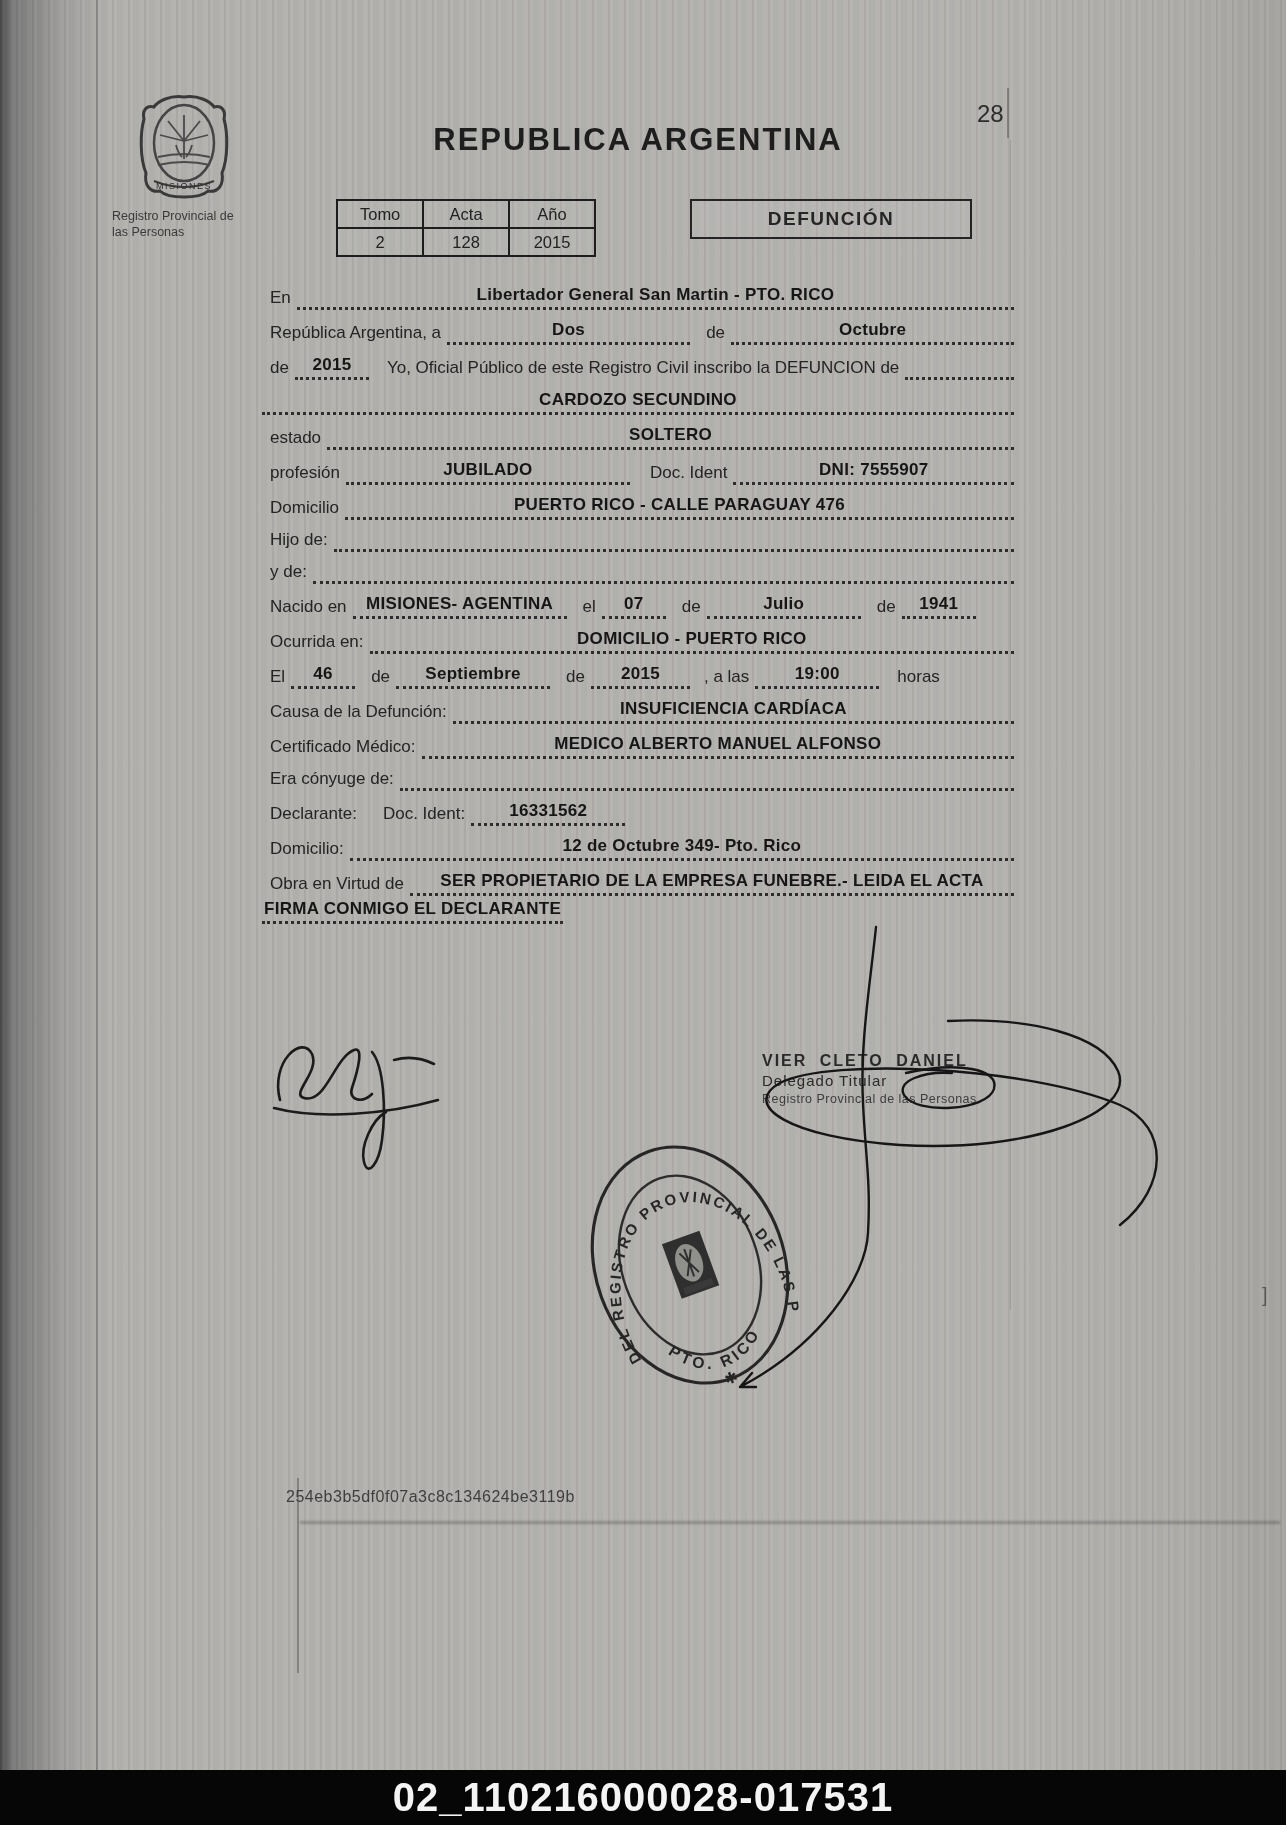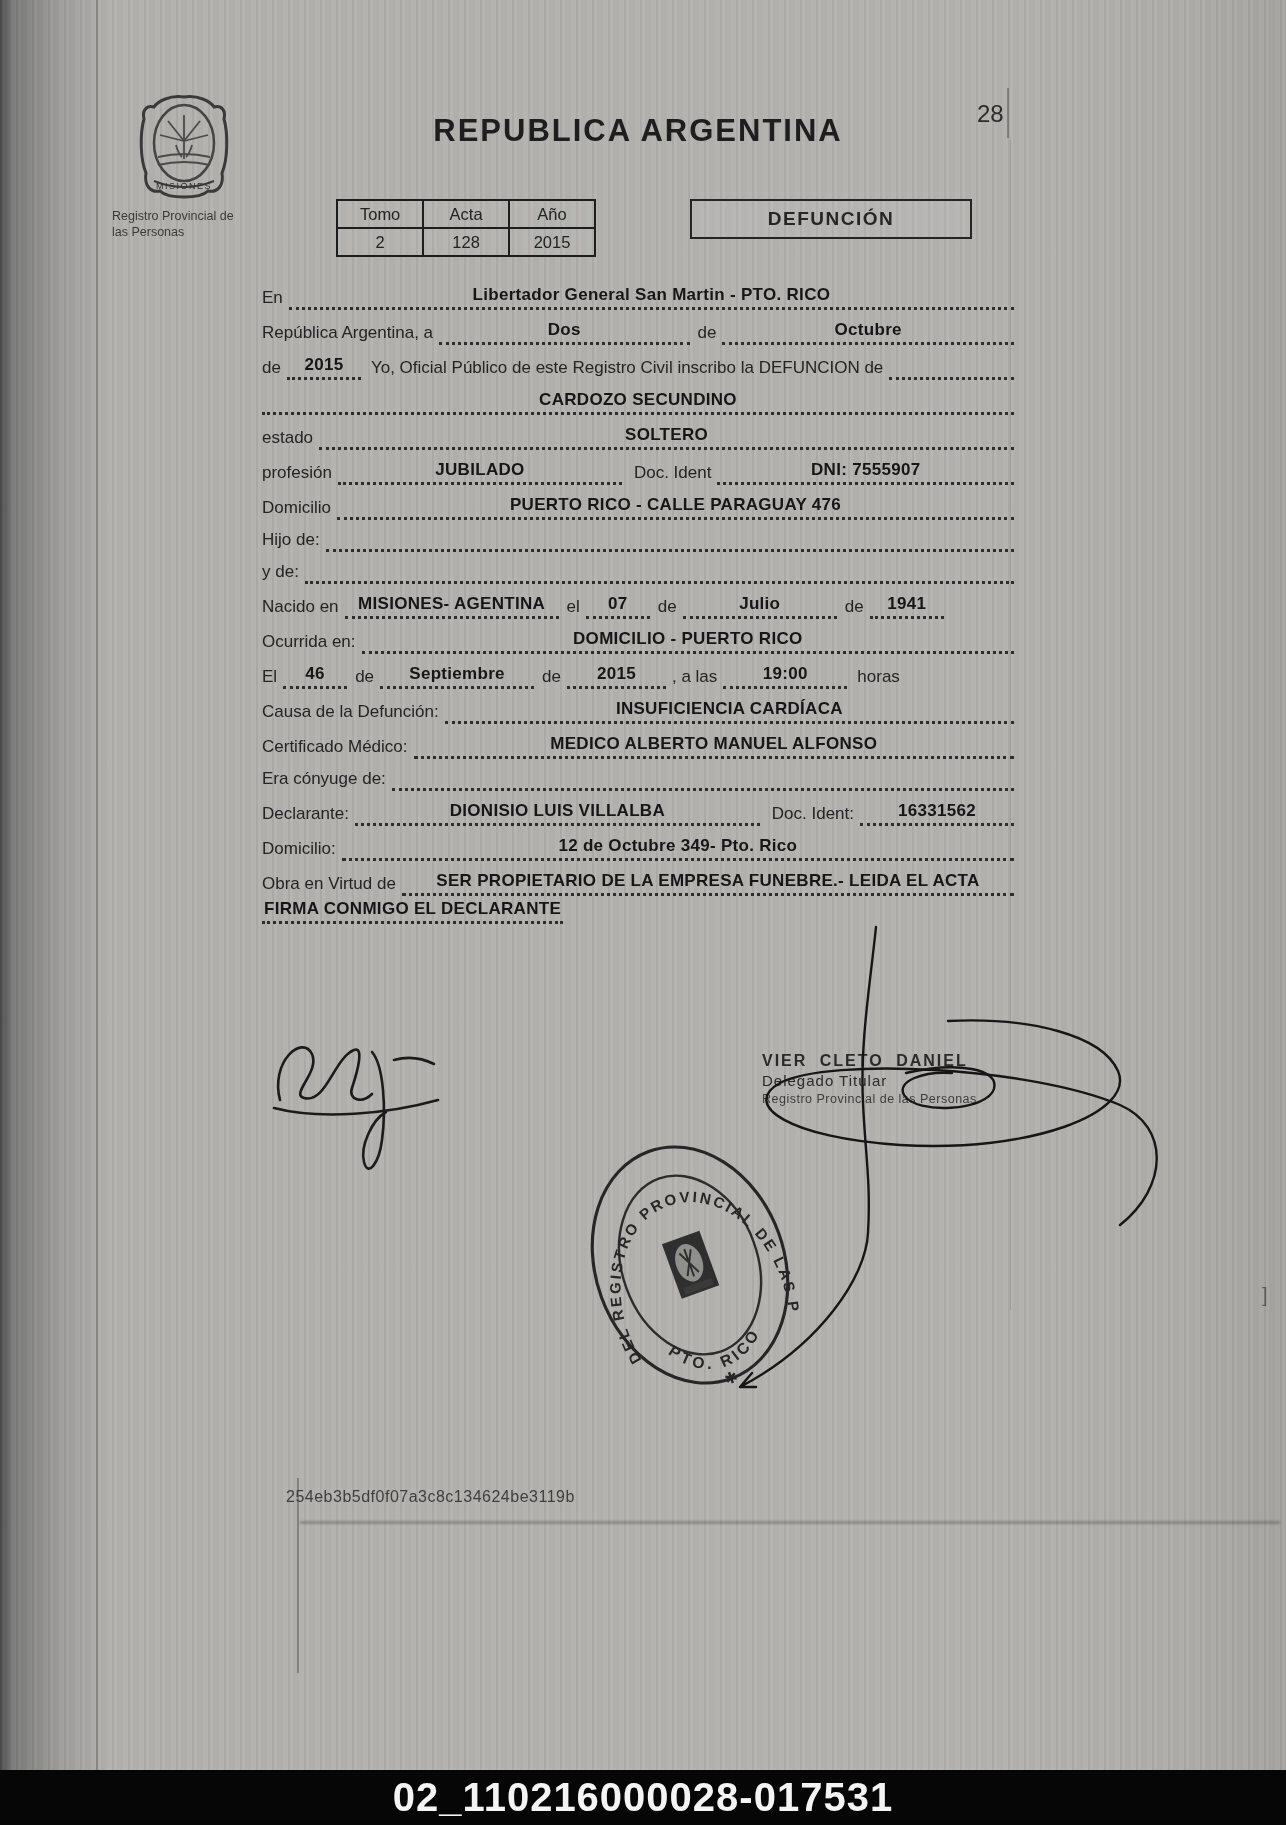--- a/index.html
+++ b/index.html
@@ -5,32 +5,32 @@
   html,body{margin:0;padding:0;background:#2e2e2e;}
   .scan{position:relative;width:1286px;height:1825px;overflow:hidden;
     font-family:"Liberation Sans",sans-serif;color:#1c1c1c;
     background:
       repeating-linear-gradient(90deg, rgba(0,0,0,0.05) 0 2px, rgba(255,255,255,0.035) 2px 5px, rgba(0,0,0,0.02) 5px 11px, rgba(255,255,255,0.02) 11px 16px),
       linear-gradient(90deg,#4a4a4a 0px,#7a7a7a 12px,#9f9e9c 60px,#b2b1ae 110px,#b4b3b0 75%,#aeadaa 92%,#a5a4a1 100%),
       #b0afac;}
   .abs{position:absolute;}
   
   .edge-line{position:absolute;background:rgba(0,0,0,0.28);}
-  .title{left:262px;top:113px;width:752px;text-align:center;font-size:31px;font-weight:bold;letter-spacing:2px;color:#1e1e1e;}
+  .title{left:262px;top:122px;width:752px;text-align:center;font-size:31px;font-weight:bold;letter-spacing:2px;color:#1e1e1e;}
   .pagenum{left:977px;top:100px;font-size:24px;color:#2c2c2c;}
   
   .itable{left:336px;top:199px;width:260px;border-collapse:collapse;background:rgba(255,255,255,0.04);}
   .itable td{border:2px solid #1d1d1d;width:86px;height:24px;text-align:center;font-size:16.5px;color:#222;}
   .defbox{left:690px;top:199px;width:278px;height:36px;border:2px solid #242424;display:flex;align-items:center;justify-content:center;font-size:19px;letter-spacing:1.5px;font-weight:600;color:#262626;background:rgba(255,255,255,0.05);}
   
   .caption{left:112px;top:208px;width:145px;font-size:12.5px;line-height:1.3;color:#3a3a3a;}
   
   .form{left:262px;top:284px;width:752px;font-size:17px;}
   .frow{display:flex;align-items:flex-end;margin-bottom:9px;white-space:nowrap;line-height:22px;}
-  .flabel{padding:0 6px 1px 0;color:#242424;}
+  .flabel{padding:0 6px 1px 0;color:#242424;margin-left:8px;}
   .fval{flex:1 1 auto;text-align:center;font-weight:bold;color:#161616;border-bottom:3px dotted #2d2d2d;padding:0 2px 1px 2px;letter-spacing:0.3px;}
   .w70{flex:0 0 70px;} .w60{flex:0 0 60px;} .w95{flex:0 0 95px;} .w120{flex:0 0 120px;}
   .w150{flex:0 0 150px;} .w210{flex:0 0 210px;} .w230{flex:0 0 230px;} .w280{flex:0 0 280px;}
   .grow12{flex:1.2 1 0;} .grow14{flex:1.4 1 0;}
   .lastline .fval{flex:0 0 auto;}
   
   svg text{font-family:"Liberation Sans",sans-serif;}
   .sigtext{left:762px;top:1052px;width:220px;text-align:left;color:#2a2a2a;}
   .sigtext .n1{font-size:16px;letter-spacing:2px;font-weight:600;word-spacing:6px;}
   .sigtext .n2{font-size:15px;letter-spacing:1px;margin-top:2px;}
@@ -170,21 +170,20 @@
     <div class="frow">
       <span class="flabel">Certificado Médico:</span>
       <span class="fval">MEDICO ALBERTO MANUEL ALFONSO</span>
     </div>
     <div class="frow">
       <span class="flabel">Era cónyuge de:</span>
       <span class="fval"></span>
     </div>
     <div class="frow">
       <span class="flabel">Declarante:</span>
-      <span class="fval">DIONISIO LUIS VILLALBA</span>
       <span class="flabel" style="padding-left:12px;">Doc. Ident:</span>
       <span class="fval w150">16331562</span>
     </div>
     <div class="frow">
       <span class="flabel">Domicilio:</span>
       <span class="fval">12 de Octubre 349- Pto. Rico</span>
     </div>
     <div class="frow" style="margin-bottom:2px;">
       <span class="flabel">Obra en Virtud de</span>
       <span class="fval">SER PROPIETARIO DE LA EMPRESA FUNEBRE.- LEIDA EL ACTA</span>

